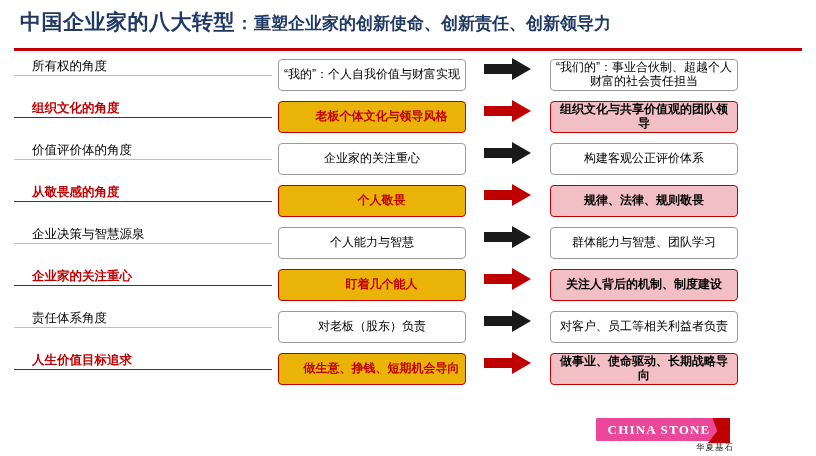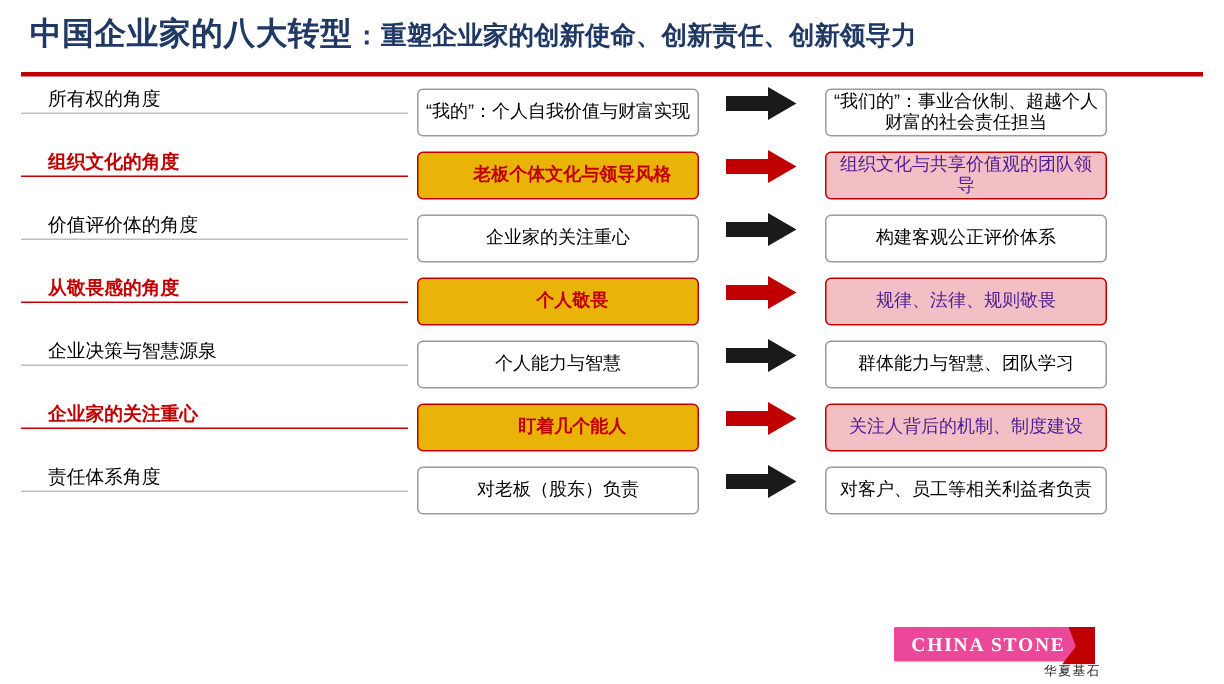--- a/index.html
+++ b/index.html
@@ -122,22 +122,22 @@
   .boxinner.redtext {
     background: #eab308;
     border: 1.4px solid #C00000;
     color: #C00000;
     font-weight: bold;
     padding-left: 24px;
   }
   .boxinner.pinkfill {
     background: #F2BFC4;
     border: 1.4px solid #C00000;
-    color: #4c1d95;
-    font-weight: normal;
+    color: #000000;
+    font-weight: bold;
   }
   .boxinner.graybox {
     background: #FFFFFF;
     border: 1.4px solid #9B9B9B;
     color: #000000;
   }
   .cell-arrow {
     width: 72px;
     display: flex;
     align-items: center;
@@ -306,20 +306,34 @@
       <div class="cell-arrow">
         <svg class="arrow-svg" width="48" height="22" viewBox="0 0 48 22">
           <polygon points="0,6 28,6 28,0 47,11 28,22 28,16 0,16" fill="#1A1A1A"></polygon>
         </svg>
       </div>
       <div class="cell-box">
         <div class="boxinner graybox">对客户、员工等相关利益者负责</div>
       </div>
     </div>
 
+    <div class="row">
+      <div class="cell-label accent">人生价值目标追求</div>
+      <div class="cell-box">
+        <div class="boxinner redtext">做生意、挣钱、短期机会导向</div>
+      </div>
+      <div class="cell-arrow">
+        <svg class="arrow-svg" width="48" height="22" viewBox="0 0 48 22">
+          <polygon points="0,6 28,6 28,0 47,11 28,22 28,16 0,16" fill="#C00000"></polygon>
+        </svg>
+      </div>
+      <div class="cell-box">
+        <div class="boxinner pinkfill">做事业、使命驱动、长期战略导向</div>
+      </div>
+    </div>
 
   </div>
 
   <div class="logo">
     <div class="logo-bar">
       <span class="logo-text">CHINA STONE</span>
     </div>
     <div class="logo-mark"></div>
     <div class="logo-sub">华夏基石</div>
   </div>

